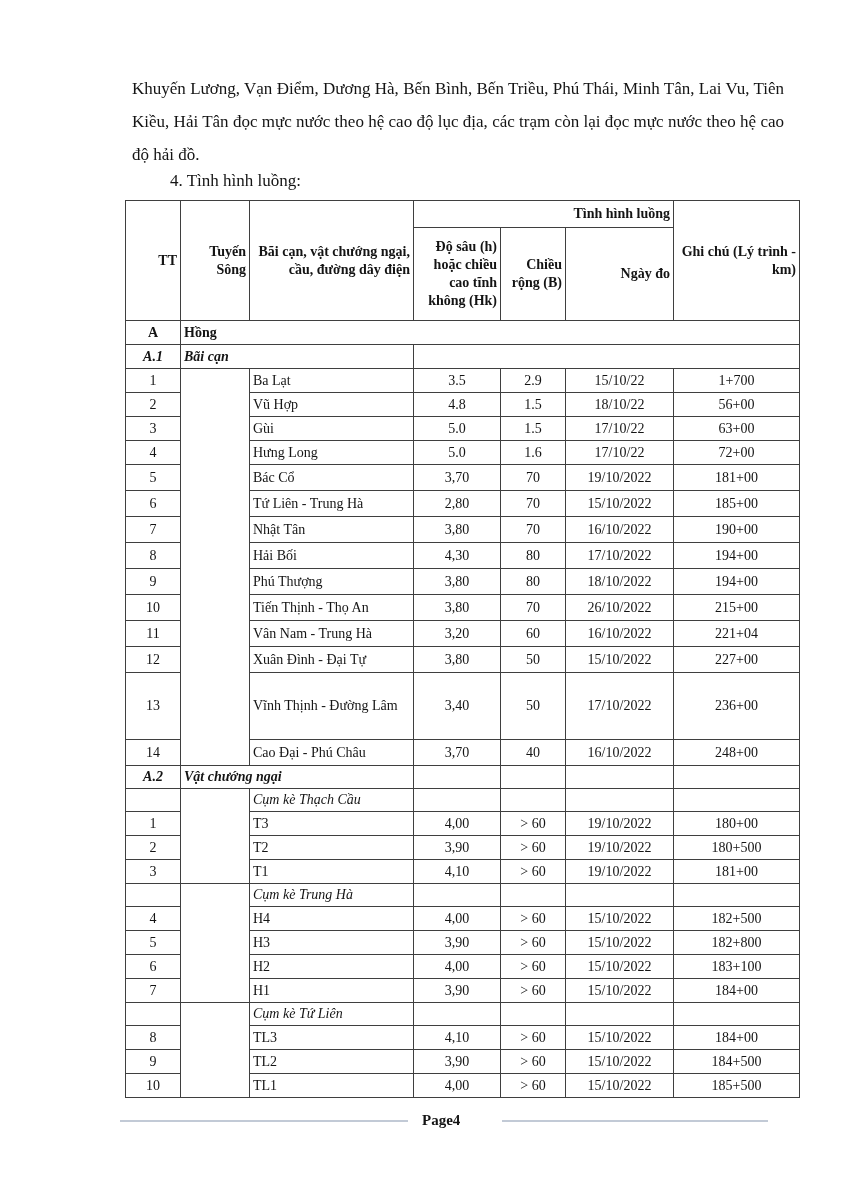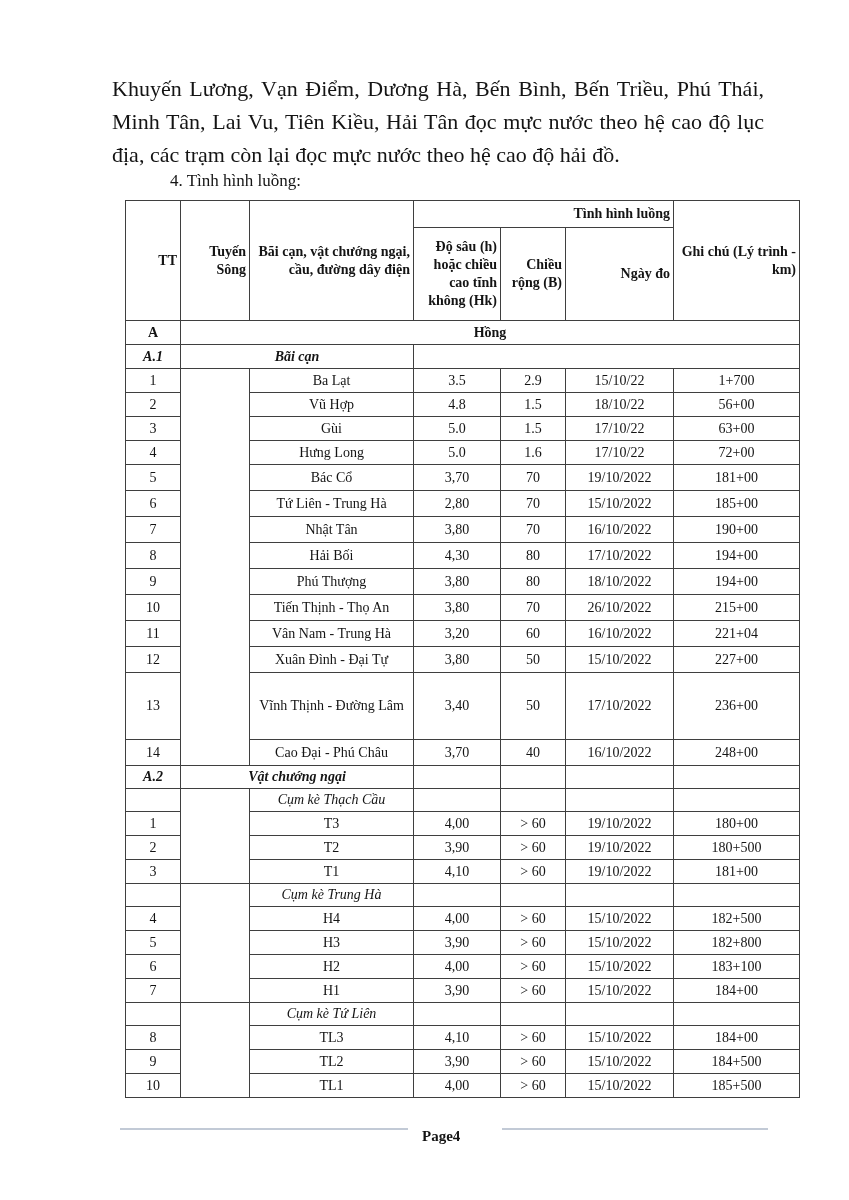--- a/index.html
+++ b/index.html
@@ -2,22 +2,22 @@
 <html lang="vi"><head>
 <meta charset="utf-8">
 <style>
   html,body{margin:0;padding:0;}
   body{
     width:849px;height:1200px;background:#ffffff;overflow:hidden;
     font-family:"Liberation Serif","DejaVu Serif",serif;color:#141414;
     position:relative;
   }
   .para{
-    position:absolute;left:112px;top:72px;width:652px;
-    font-size:22px;line-height:33px;text-align:justify;
+    position:absolute;left:132px;top:72px;width:652px;
+    font-size:17px;line-height:33px;text-align:justify;
   }
   .heading{
     position:absolute;left:170px;top:171px;font-size:17px;
   }
   table.luong{
     position:absolute;left:125px;top:200px;width:674px;
     border-collapse:collapse;table-layout:fixed;
     font-size:14px;line-height:18px;
   }
   table.luong th,table.luong td{
@@ -25,32 +25,32 @@
     overflow:hidden;
   }
   table.luong th{font-weight:bold;text-align:right;}
   tr.hr1{height:27px;}
   tr.hr2{height:93px;}
   tr.h23{height:23px;}
   tr.h24{height:24px;}
   tr.h26{height:26px;}
   tr.h53{height:67px;}
   td.c{text-align:center;}
-  td.l{text-align:center;padding-left:7px;}
+  td.l{text-align:left;padding-left:7px;}
   .b{font-weight:bold;}
   .bi{font-weight:bold;font-style:italic;}
   .i{font-style:italic;}
   .footer{
     position:absolute;left:120px;top:1112px;width:648px;
     display:flex;align-items:center;
   }
   .frule{border-top:2px solid #c2cad6;height:0;}
   .frule.left{width:288px;}
   .frule.right{flex:1;}
-  .ftext{font-weight:bold;font-size:15px;margin:16px 42px 0 14px;white-space:nowrap;}
+  .ftext{font-weight:bold;font-size:15px;margin:0 42px 0 14px;white-space:nowrap;}
 </style>
 </head>
 <body>
 
 <div class="para">Khuyến Lương, Vạn Điểm, Dương Hà, Bến Bình, Bến Triều, Phú Thái, Minh Tân, Lai Vu, Tiên Kiều, Hải Tân đọc mực nước theo hệ cao độ lục địa, các trạm còn lại đọc mực nước theo hệ cao độ hải đồ.</div>
 
 <div class="heading">4. Tình hình luồng:</div>
 
 <table class="luong">
   <colgroup>

